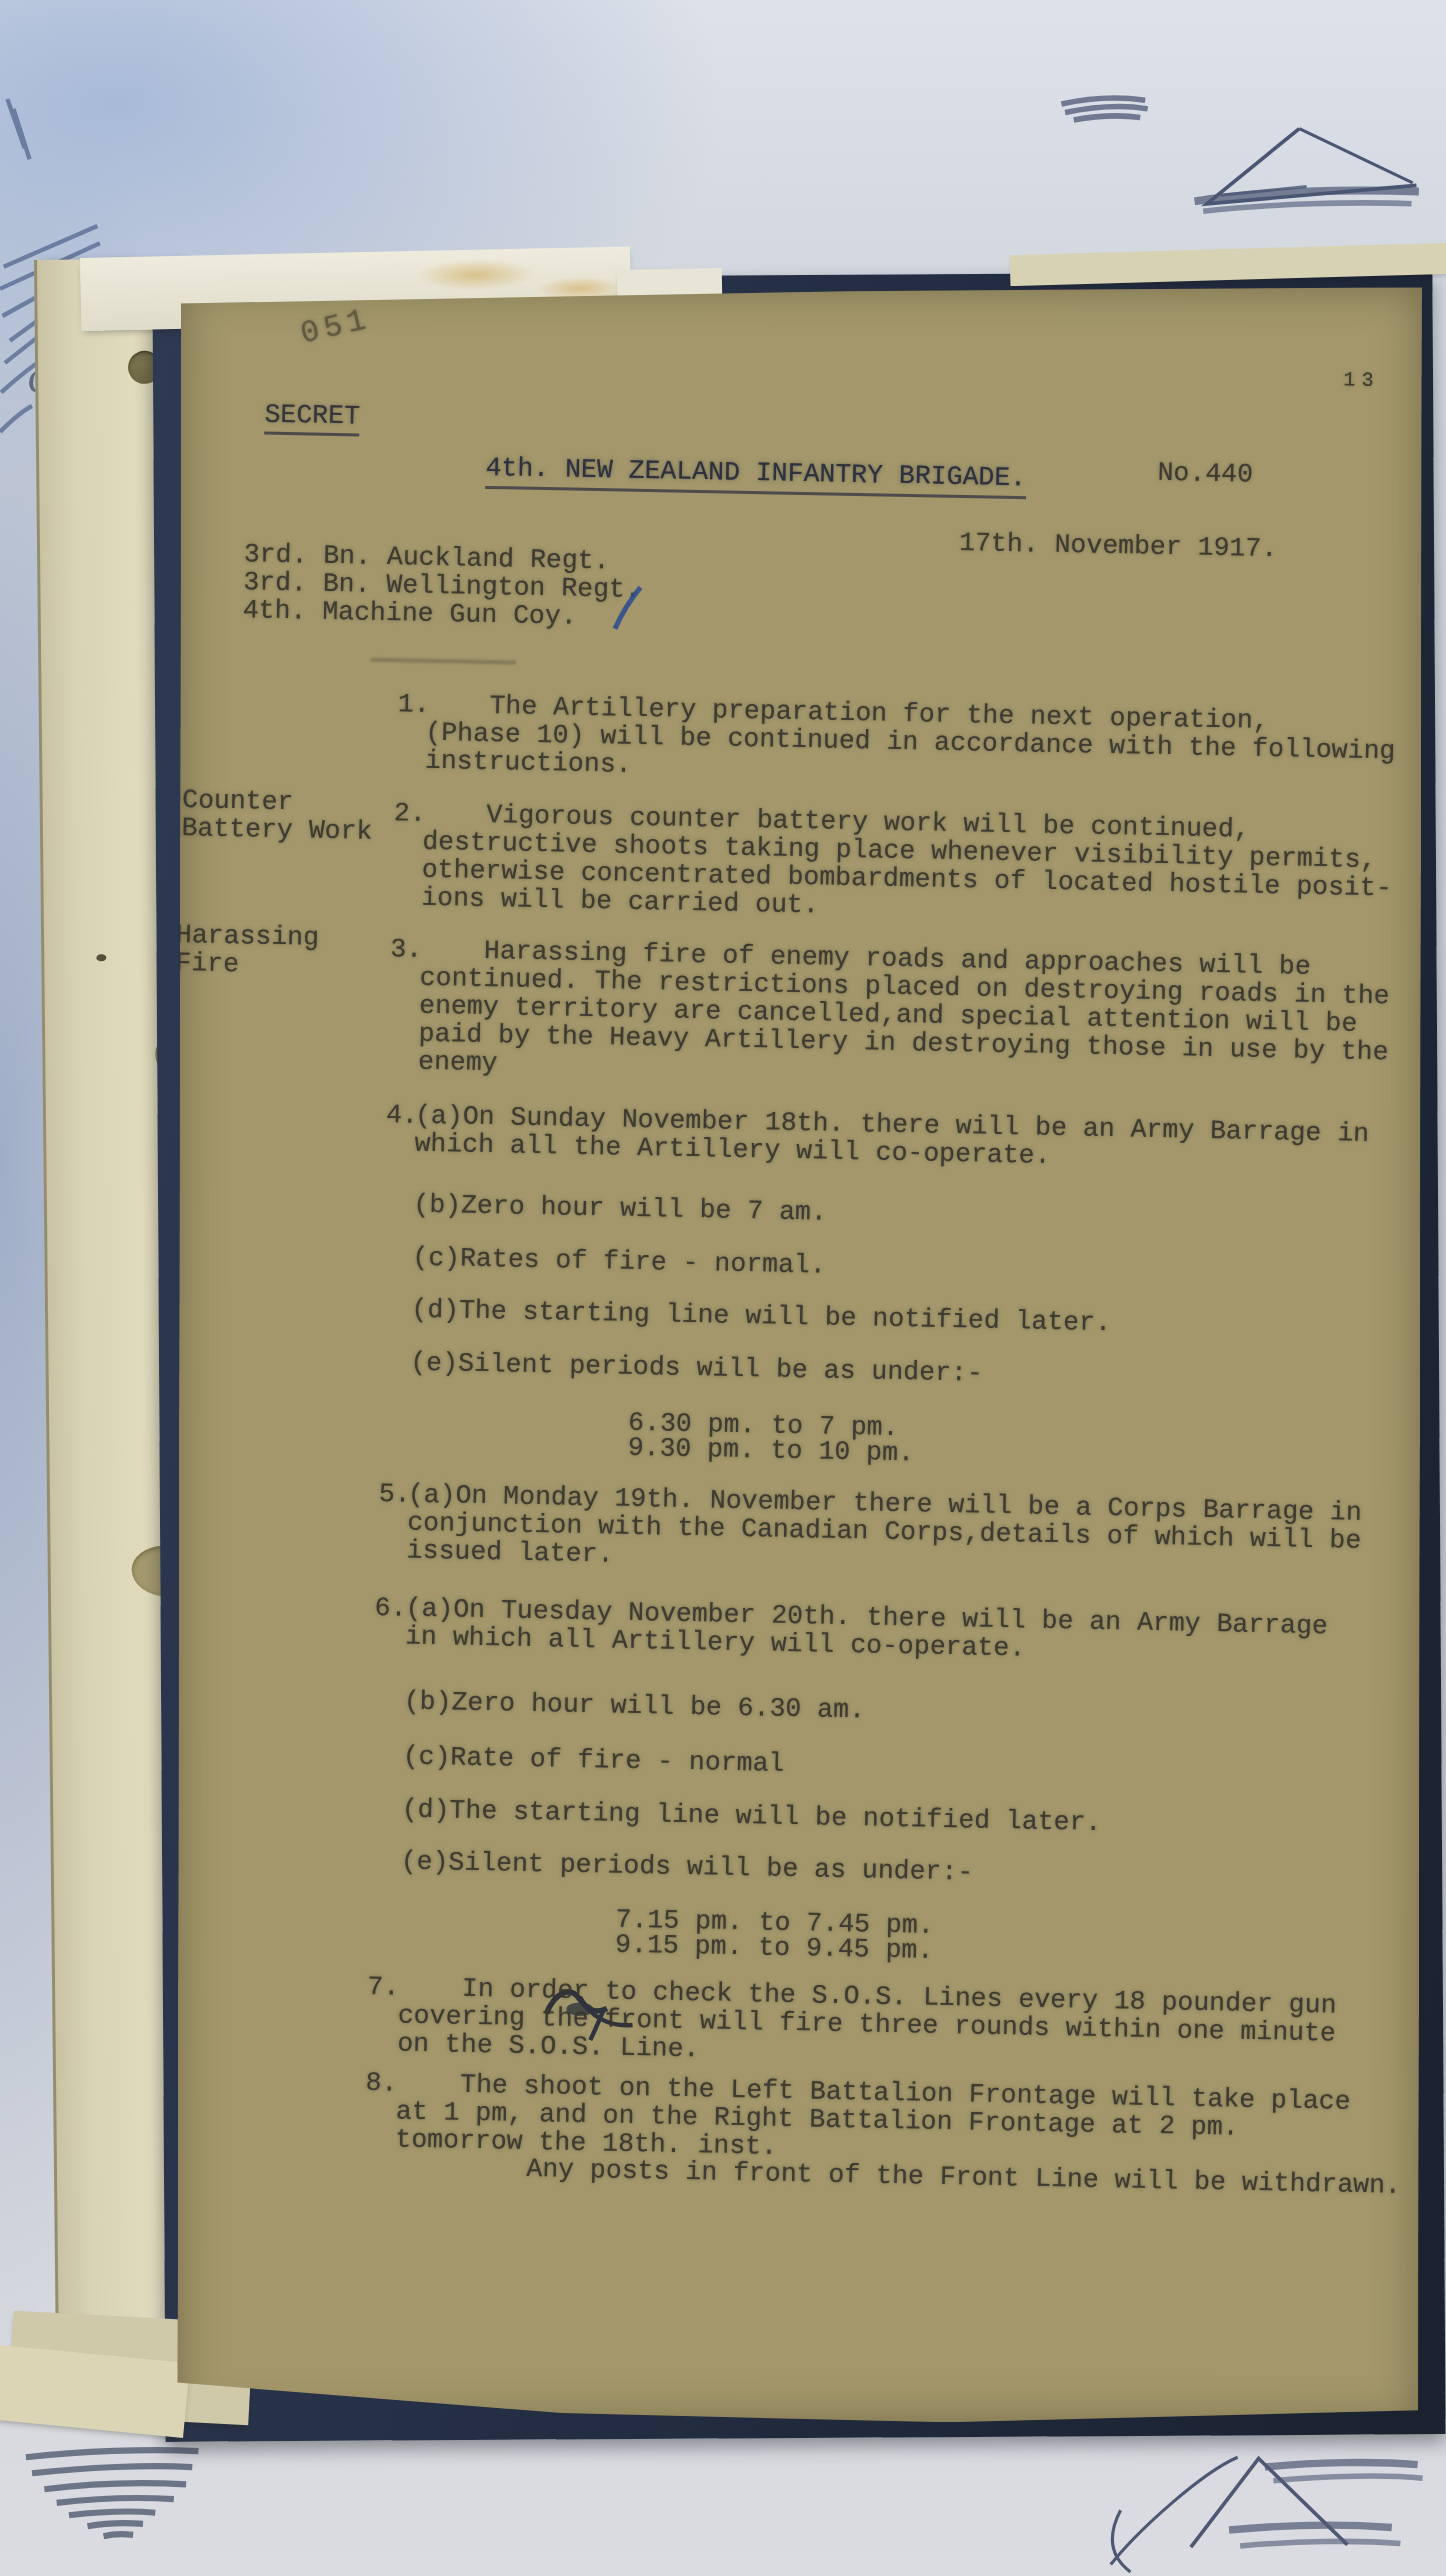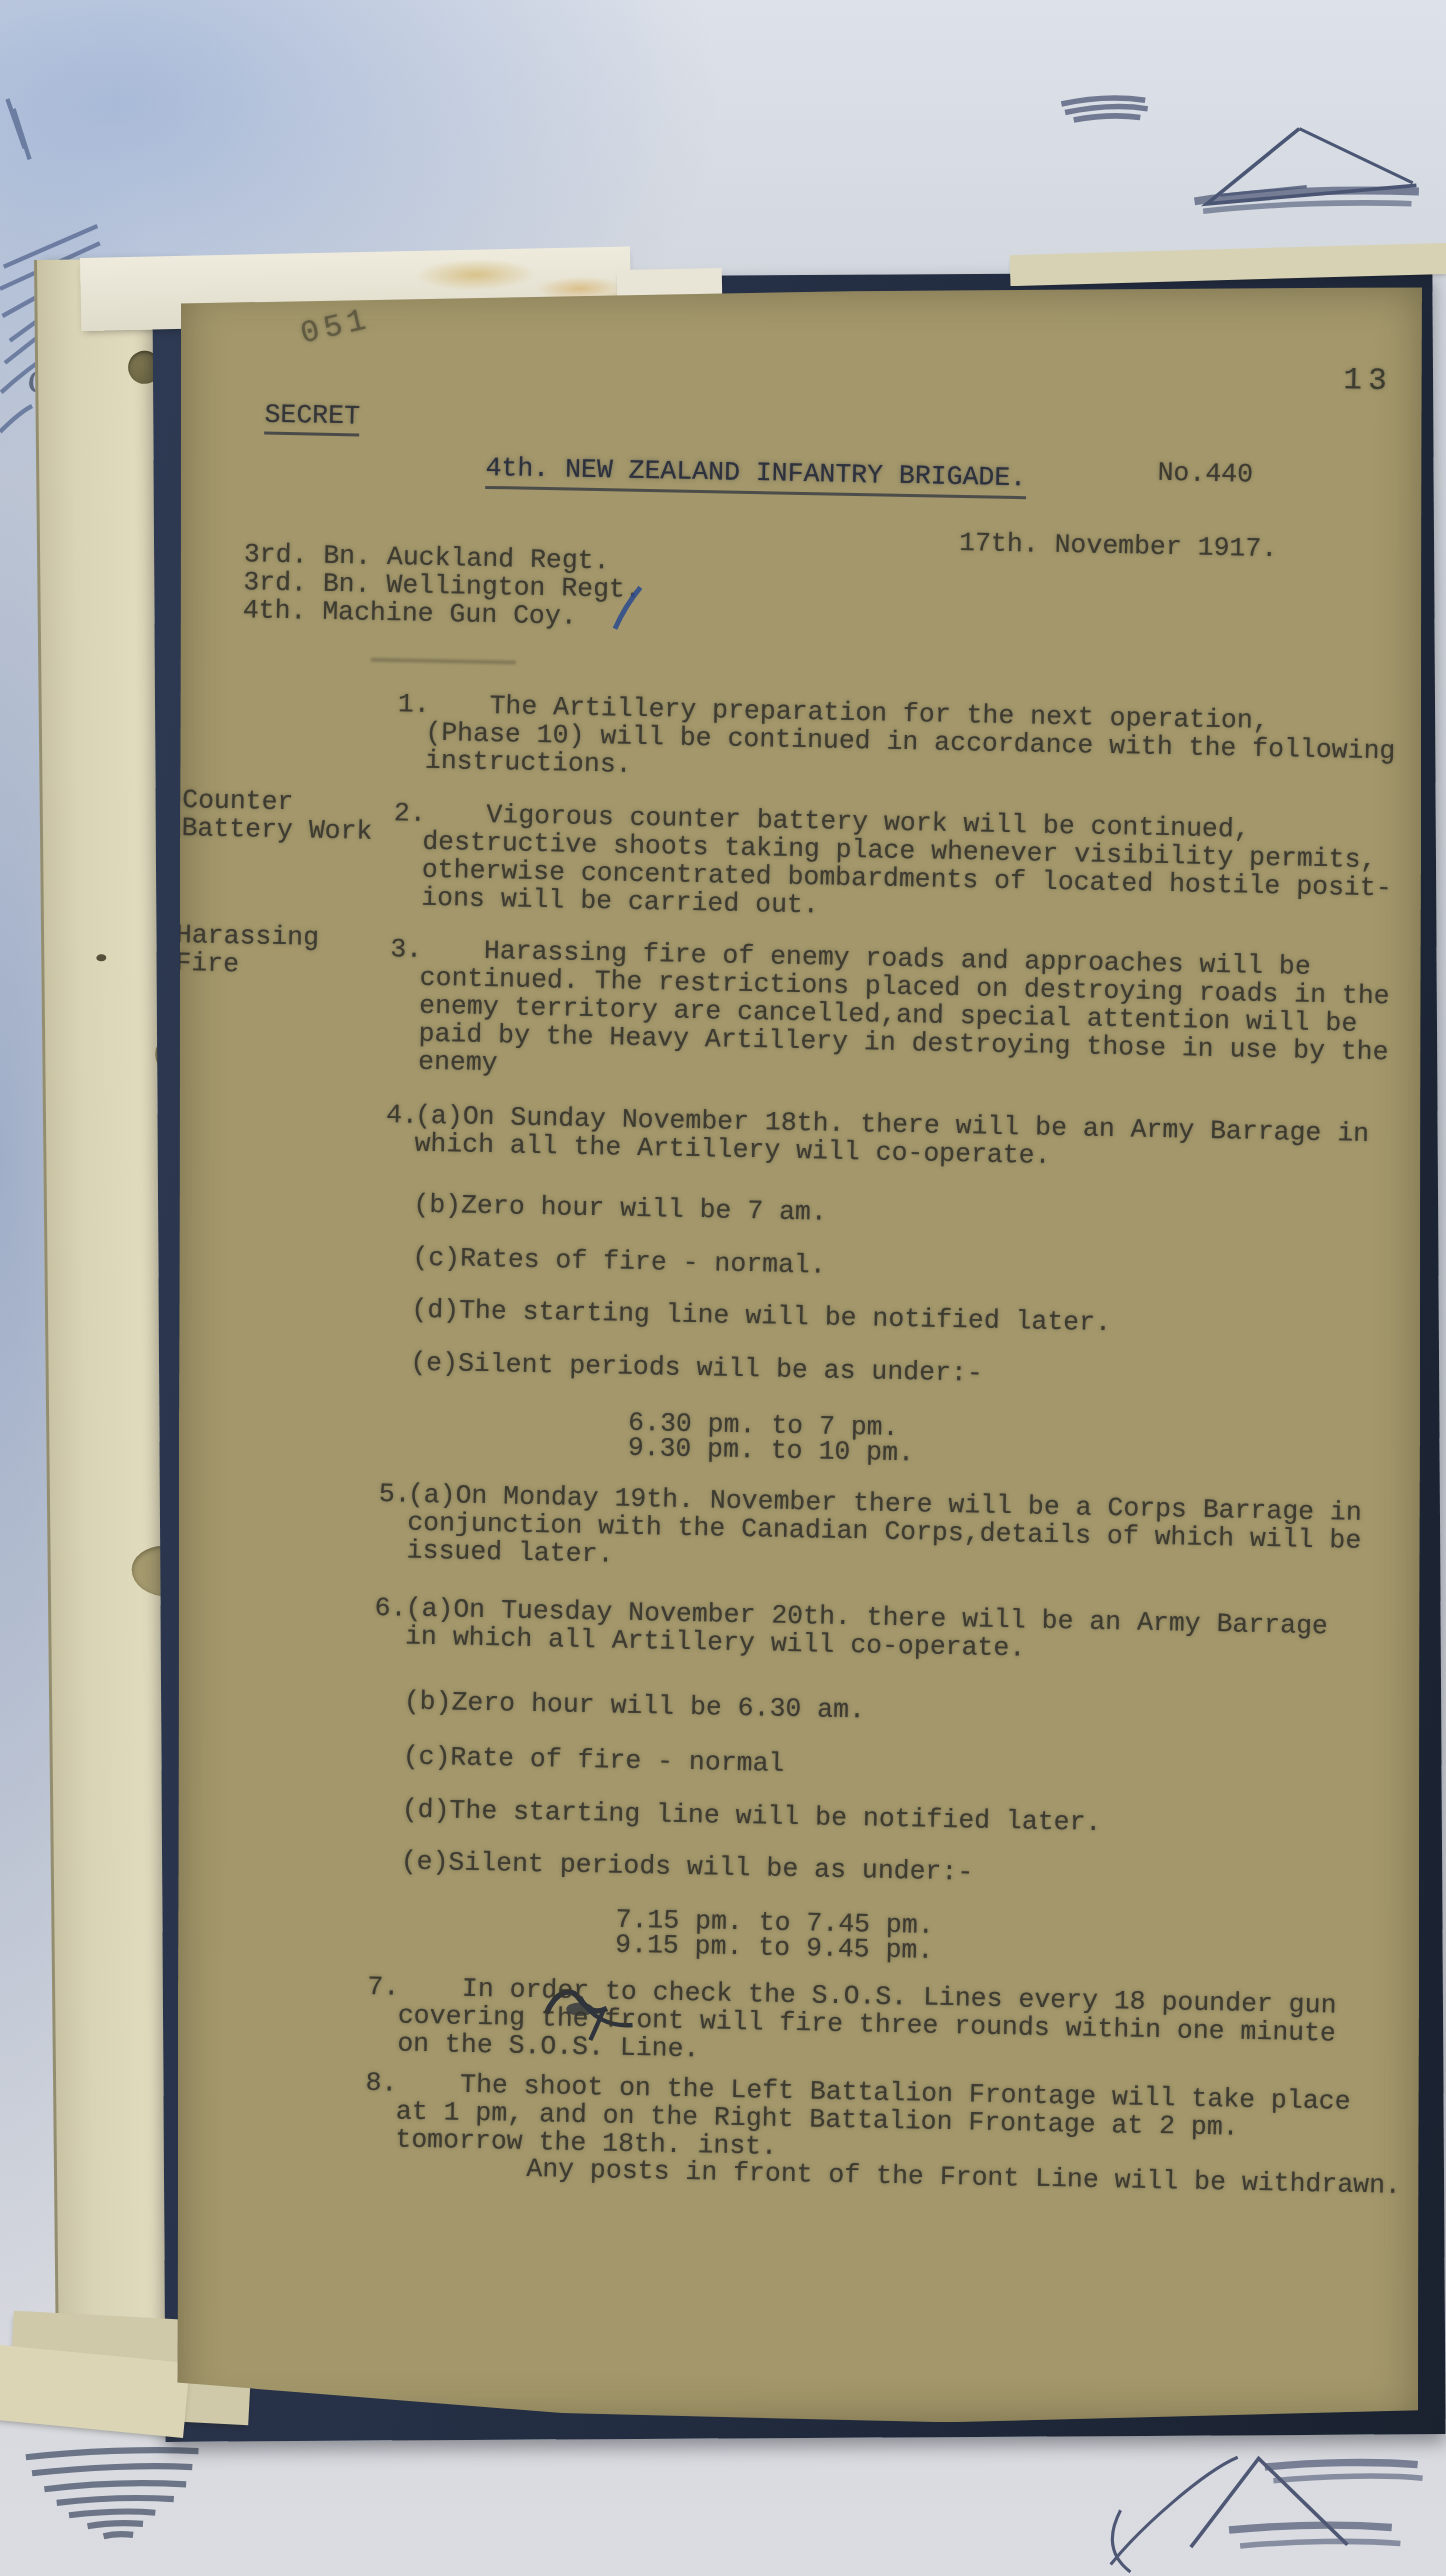--- a/index.html
+++ b/index.html
@@ -72,21 +72,21 @@
     position:absolute;white-space:pre;
     font-family:"Liberation Mono", monospace;
     font-size:26.5px;line-height:28px;
     color:rgba(56,54,45,.88);
     text-shadow:0 0 1.2px rgba(56,54,45,.55), 0 0 4.3px rgba(70,66,54,.3);
   }
   .typed.small-lh{line-height:25px;}
   .typed.heading{color:rgba(42,47,60,.95);border-bottom:3.7px solid rgba(38,44,60,.7);padding-bottom:3.7px;text-shadow:0 0 1.2px rgba(42,47,60,.6),0 0 5px rgba(42,47,60,.35);}
   .typed.secret{border-bottom:3.1px solid rgba(44,50,62,.75);padding-bottom:2.5px;color:rgba(48,50,56,.92);}
   .typed.stamp{color:rgba(92,86,62,.6);transform:rotate(-14deg);letter-spacing:5px;font-size:31px;}
-  .typed.pagenum{font-size:31px;color:rgba(56,56,46,.9);letter-spacing:6.2px;}
+  .typed.pagenum{font-size:20px;color:rgba(56,56,46,.9);letter-spacing:6.2px;}
   .smudge{position:absolute;background:rgba(100,92,68,.5);filter:blur(0.9px);}
   .handnote{
     position:absolute;font-family:"DejaVu Serif", serif;font-style:italic;
     font-size:39px;color:rgba(78,88,112,.85);transform:rotate(-10deg);letter-spacing:1.8px;
   }
 </style>
 </head>
 <body>
 
 <div id="canvas">

